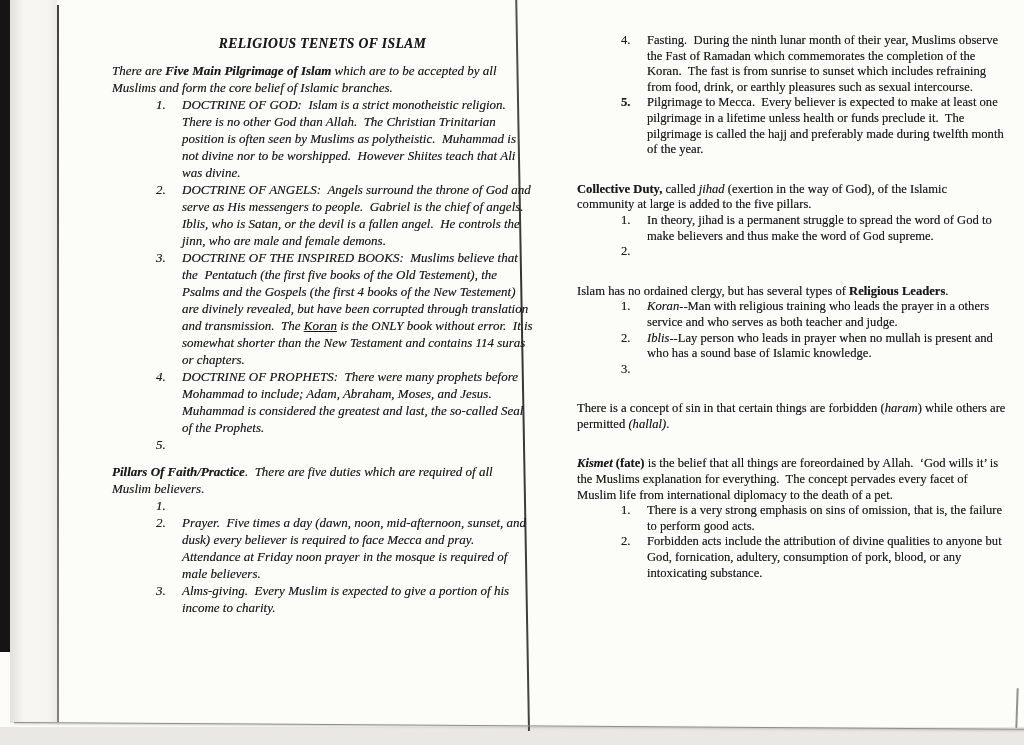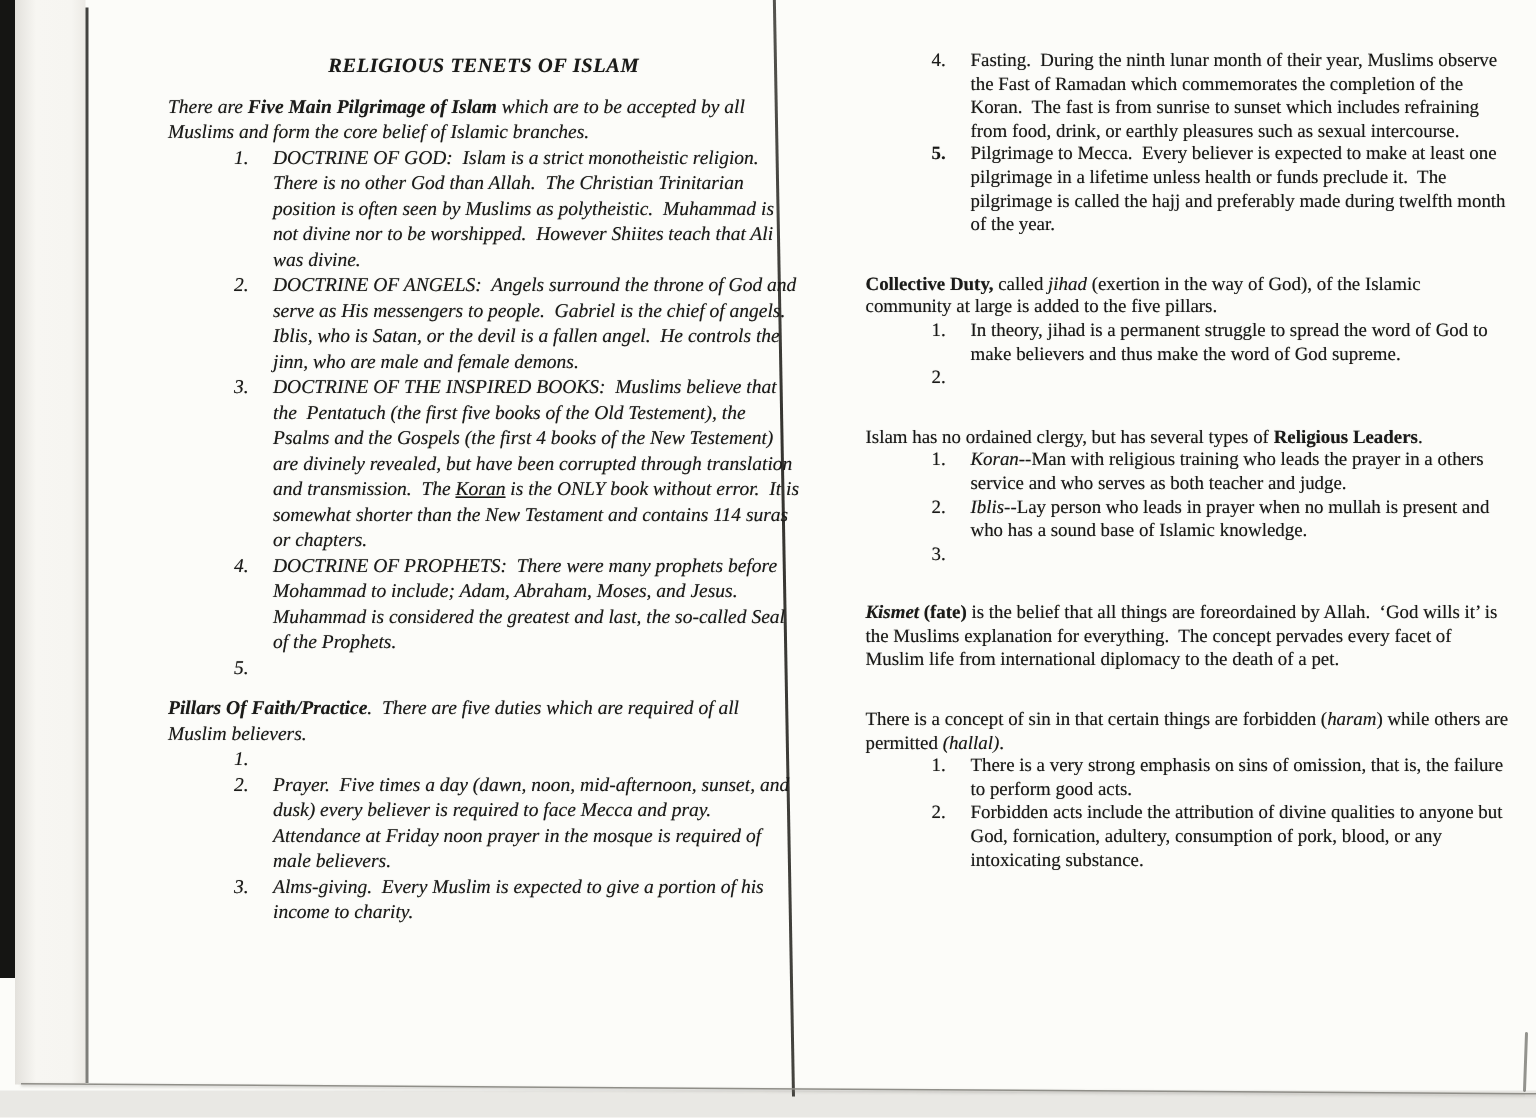--- a/index.html
+++ b/index.html
@@ -143,22 +143,22 @@
             <span class="li-body"><span class="i">Koran</span><span>--Man with religious training who leads the prayer in a others service and who serves as both teacher and judge.</span></span>
           </div>
           <div class="li">
             <span class="num">2.</span>
             <span class="li-body"><span class="i">Iblis</span><span>--Lay person who leads in prayer when no mullah is present and who has a sound base of Islamic knowledge.</span></span>
           </div>
           <div class="li">
             <span class="num">3.</span>
           </div>
         </div>
+        <p class="para"><span>There is a concept of sin in that certain things are forbidden (</span><span class="i">haram</span><span>) while others are permitted </span><span class="i">(hallal)</span><span>.</span></p>
         <p class="para"><span class="b i">Kismet</span><span class="b"> (fate)</span><span> is the belief that all things are foreordained by Allah.  ‘God wills it’ is the Muslims explanation for everything.  The concept pervades every facet of Muslim life from international diplomacy to the death of a pet.</span></p>
-        <p class="para"><span>There is a concept of sin in that certain things are forbidden (</span><span class="i">haram</span><span>) while others are permitted </span><span class="i">(hallal)</span><span>.</span></p>
         <div class="list">
           <div class="li">
             <span class="num">1.</span>
             <span class="li-body"><span>There is a very strong emphasis on sins of omission, that is, the failure to perform good acts.</span></span>
           </div>
           <div class="li">
             <span class="num">2.</span>
             <span class="li-body"><span>Forbidden acts include the attribution of divine qualities to anyone but God, fornication, adultery, consumption of pork, blood, or any intoxicating substance.</span></span>
           </div>
         </div>

